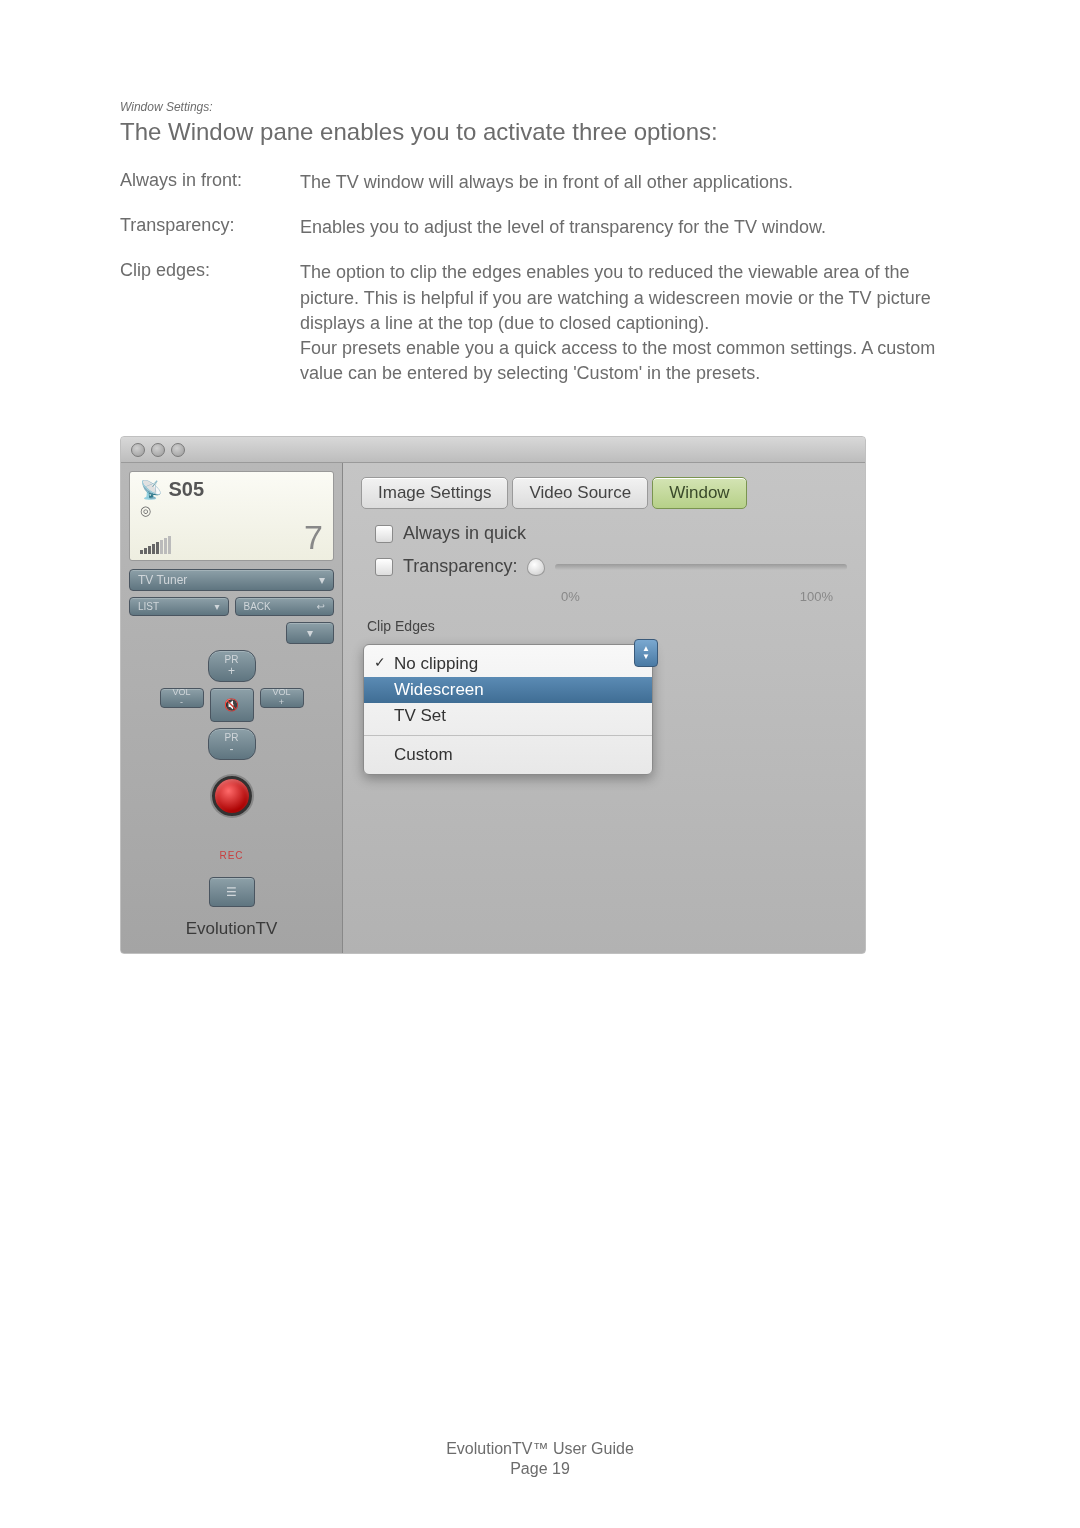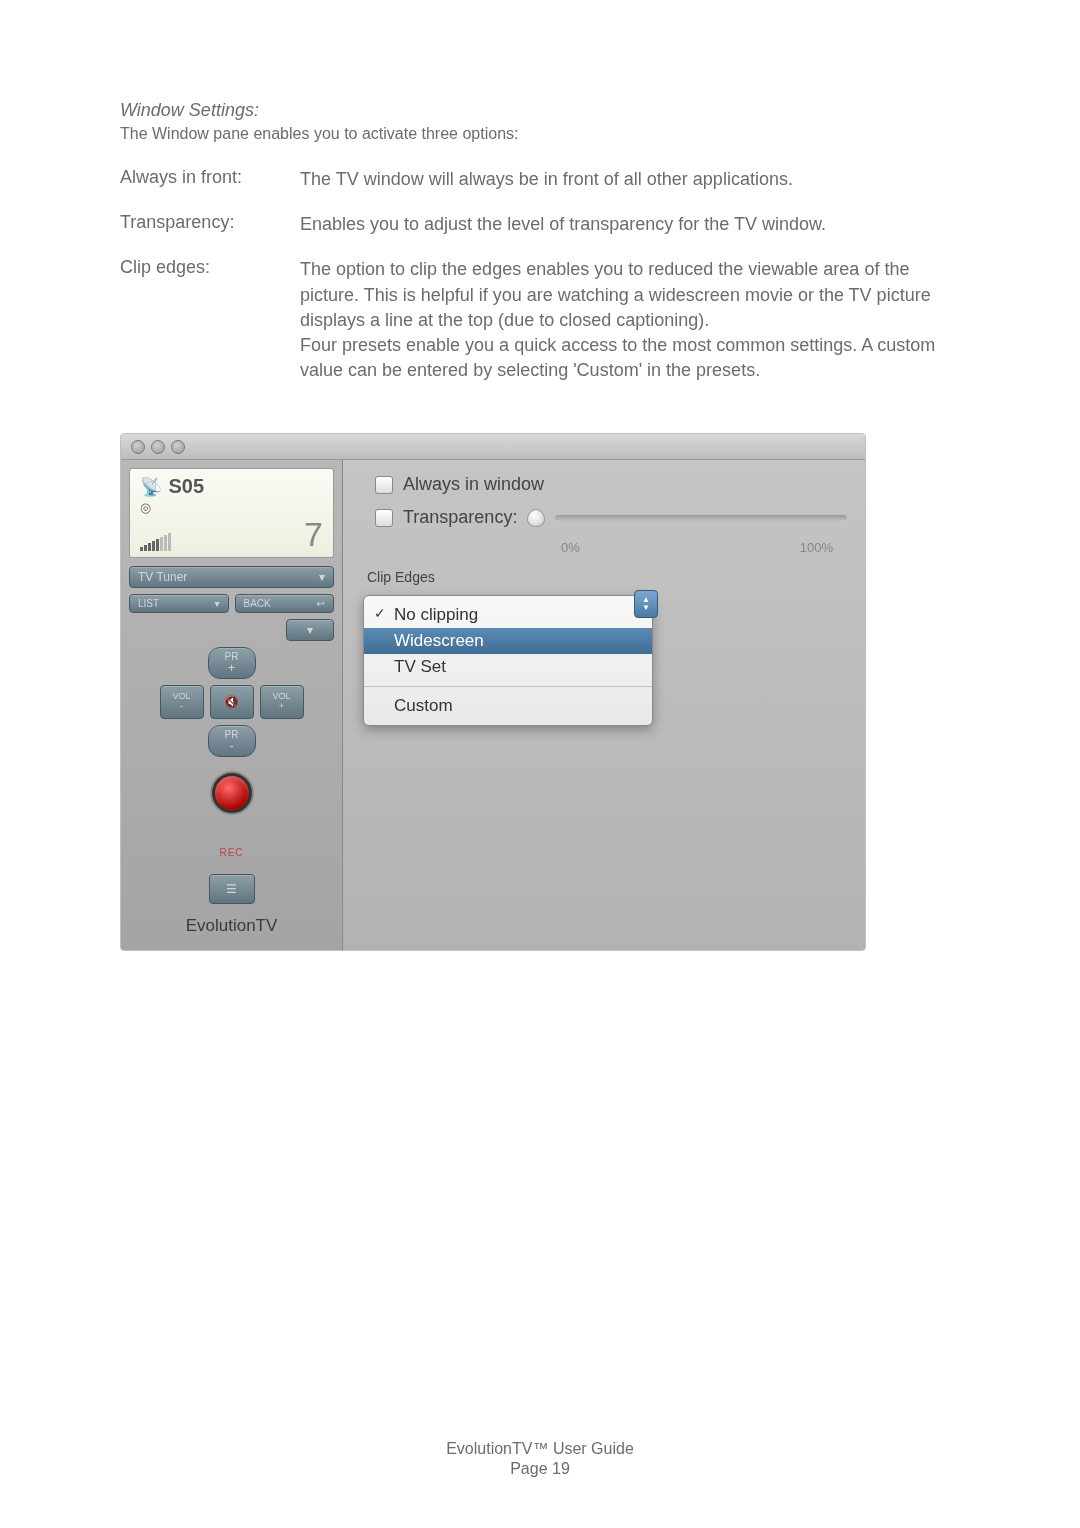--- a/index.html
+++ b/index.html
@@ -9,26 +9,26 @@
       background: #ffffff;
       font-family: 'Helvetica Neue', Arial, sans-serif;
       color: #6c6c6c;
       position: relative;
     }
     .page {
       padding: 100px 120px 0 120px;
     }
     .section-title {
       font-style: italic;
-      font-size: 18px;
+      font-size: 12px;
       color: #6c6c6c;
       margin-bottom: 4px;
     }
     .intro-text {
-      font-size: 16px;
+      font-size: 24px;
       color: #6c6c6c;
       margin-bottom: 24px;
     }
     .option-row {
       display: flex;
       margin-bottom: 20px;
     }
     .option-label {
       width: 180px;
       flex-shrink: 0;
@@ -165,21 +165,21 @@
       margin-bottom: 6px;
       border-radius: 12px;
     }
     .vol-row {
       display: flex;
       gap: 6px;
       margin-bottom: 6px;
     }
     .vol-btn {
       width: 44px;
-      height: 34px;
+      height: 20px;
       flex-direction: column;
       font-size: 9px;
       line-height: 1.1;
     }
     .mute-btn {
       width: 44px;
       height: 34px;
     }
     .rec-btn {
       margin-top: 10px;
@@ -453,24 +453,29 @@
         </div>
 
         <div class="pill-button list-icon-btn">
           <span>☰</span>
         </div>
 
         <div class="brand">EvolutionTV</div>
       </div>
 
       <div class="main-area">
+        <div class="tabs-row">
+          <div class="tab">Image Settings</div>
+          <div class="tab">Video Source</div>
+          <div class="tab active">Window</div>
+        </div>
 
         <div class="checkbox-row">
           <div class="aqua-checkbox"></div>
-          <div class="cb-label">Always in window</div>
+          <div class="cb-label">Always in quick</div>
         </div>
 
         <div class="checkbox-row">
           <div class="aqua-checkbox"></div>
           <div class="cb-label">Transparency:</div>
           <div class="slider-knob-left"></div>
           <div class="slider-track"></div>
         </div>
         <div class="slider-labels">
           <span>0%</span>

